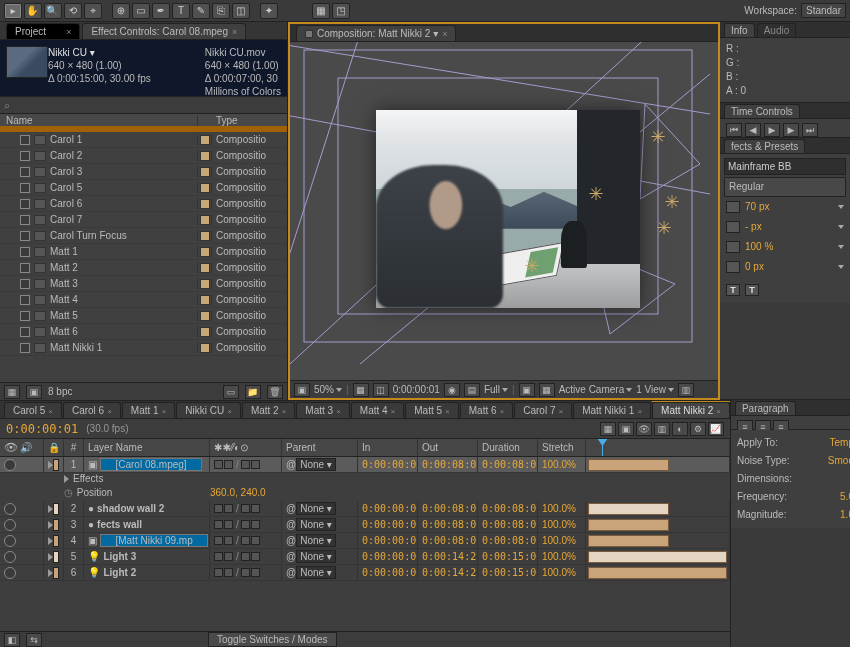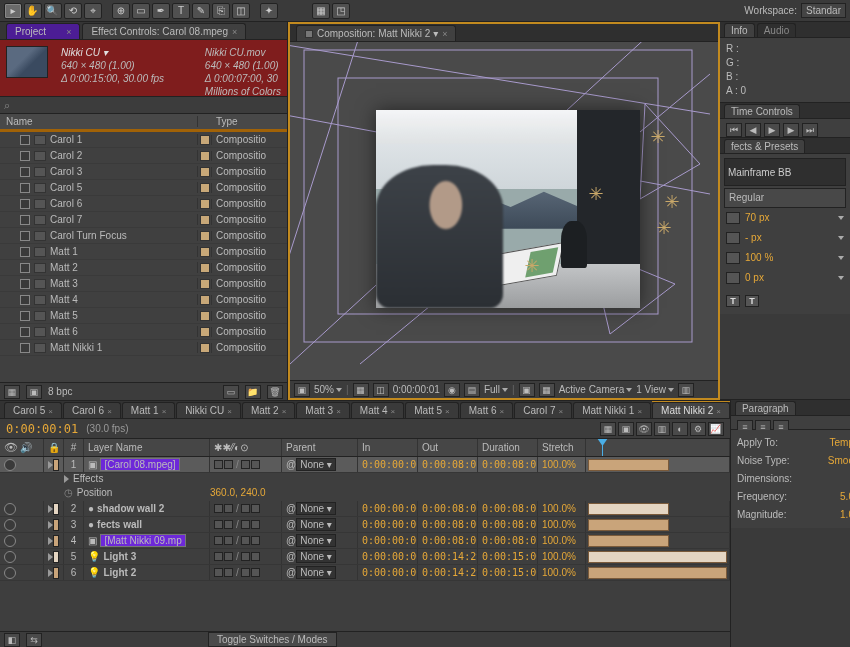--- a/index.html
+++ b/index.html
@@ -13,32 +13,32 @@
   .tb-sep { width:6px; }
   .tb-side { margin-left:auto; display:flex; align-items:center; gap:4px; font-size:10px; color:#ccc;justify-content:center; }
 
   
   .mid { flex:0 0 378px; display:flex; }
 
   
   .proj { flex:0 0 288px; background:#404040; display:flex; flex-direction:column; border-right:1px solid #222; }
   .panel-tabs { height:18px; background:#353535; display:flex; align-items:flex-end; padding-left:6px; gap:2px; border-bottom:1px solid #222; }
   .ptab { padding:2px 8px; background:#404040; border:1px solid #222; border-bottom:none; font-size:10px; color:#ccc; border-radius:3px 3px 0 0; display:flex; align-items:center; gap:4px; }
-  .ptab.inactive { background:#4c1d95; color:#999;gap:20px; }
+  .ptab.inactive { background:#000000; color:#999;gap:20px; }
   .ptab .x { font-size:9px; color:#888; }
-  .proj-head { display:flex; padding:6px; gap:13px; background:#7f1d1d; height:56px;font-style:italic; }
+  .proj-head { display:flex; padding:6px; gap:0; background:#0f172a; height:56px; }
   .thumb { width:42px; height:32px; background:#556; border:1px solid #222; position:relative; overflow:hidden; }
   .thumb::after { content:""; position:absolute; inset:0; background:linear-gradient(135deg,#5a6a80 40%,#3a4a60 60%); }
   .proj-meta { font-size:10px; color:#ccc; line-height:13px; }
   .proj-meta .name { color:#e0e0e0; }
   .proj-meta2 { margin-left:auto; font-size:10px; color:#aaa; line-height:13px; text-align:left; }
 
   .proj-search { height:18px; border-top:1px solid #222; border-bottom:1px solid #222; display:flex; align-items:center; padding:0 4px; background:#3c3c3c; }
 
-  .proj-cols { height:18px; display:flex; align-items:center; background:#484848; border-bottom:3px solid #a16207; font-size:10px; color:#ccc; }
+  .proj-cols { height:18px; display:flex; align-items:center; background:#484848; border-bottom:6px solid #a16207; font-size:10px; color:#ccc; }
   .col-name { flex:0 0 198px; padding-left:6px; border-right:1px solid #333; }
   .col-dot { flex:0 0 14px; border-right:1px solid #333; }
   .col-type { flex:1; padding-left:4px; }
 
   .proj-list { flex:1; overflow:hidden; background:#404040; }
   .prow { height:16px; display:flex; align-items:center; border-bottom:1px solid #3a3a3a; font-size:10px; color:#ccc; }
   .prow .pc-name { flex:0 0 198px; display:flex; align-items:center; gap:4px; padding-left:4px; border-right:1px solid #333; overflow:hidden; white-space:nowrap; }
   .prow .pc-dot { flex:0 0 14px; display:flex; align-items:center; justify-content:center; border-right:1px solid #333; }
   .prow .pc-type { flex:1; padding-left:4px; overflow:hidden; white-space:nowrap; }
   .cb { width:10px; height:10px; border:1px solid #888; background:#3a3a3a; }
@@ -78,21 +78,21 @@
   .dd .tri { width:0;height:0;border-left:3px solid transparent;border-right:3px solid transparent;border-top:4px solid #aaa; }
 
   
   .right { flex:1; background:#3a3a3a; display:flex; flex-direction:column; }
   .rpanel { border-bottom:1px solid #222; }
   .rtab { height:16px; background:#2f2f2f; display:flex; align-items:flex-end; padding-left:4px; gap:2px; border-bottom:1px solid #222; }
   .rtab .t { padding:1px 6px; background:#404040; border:1px solid #222; border-bottom:none; font-size:10px; border-radius:3px 3px 0 0; white-space:nowrap; }
   .rtab .t.ina { background:#2f2f2f; color:#888; }
   .rbody { background:#3f3f3f; padding:4px 6px; font-size:10px; line-height:14px; }
 
-  .eff-search { background:#2f2f2f; border:1px solid #222; height:28px; width:100%; font-size:10px; color:#ccc; padding:0 3px; }
+  .eff-search { background:#2f2f2f; border:1px solid #222; height:17px; width:100%; font-size:10px; color:#ccc; padding:0 3px; }
   .eff-group { background:#484848; border:1px solid #222; padding:2px 4px; margin-top:2px; font-size:10px; }
   .eff-row { display:flex; align-items:center; gap:5px; padding:3px 2px; font-size:10px; }
   .eff-row .v { color:#e6a838; }
   .eff-row .lab { flex:1; }
   .ic { width:14px; height:12px; background:#555; border:1px solid #222; }
   .ic.txt::after { content:"T"; display:block; text-align:center; font-size:9px; color:#ddd; line-height:10px; font-weight:bold; }
 
   
   .bot { flex:1; display:flex; overflow:hidden; }
   .para { flex:0 0 130px; background:#3a3a3a; border-left:1px solid #222; display:flex; flex-direction:column; }
@@ -127,21 +127,21 @@
   .lrow.sel { background:#5b5b5b; }
   .lrow .tlc { border-right:1px solid #333; }
   .eye { width:12px; height:12px; border-radius:50%; border:1px solid #888; background:#3a3a3a; margin-right:4px; }
   .labbox { width:12px; height:12px; border:1px solid #222; }
   .sw { width:9px; height:9px; background:#555; border:1px solid #222; margin-right:1px; }
   .num { text-align:center; justify-content:center; }
   .tcv { color:#e6a838; font-family:monospace; font-size:10px; }
   .pct { color:#e6a838; }
   .bar { height:12px; background:#c9a47a; border:1px solid #7a5a3a; }
   .bar.lt { background:#e4d5c2; }
-  .srcname { background:#6d28d9; border:1px solid #777; padding:0 3px; }
+  .srcname { background:#0369a1; border:1px solid #777; padding:0 14px; }
 
   .subrow { height:14px; display:flex; align-items:flex-start; font-size:10px; color:#bbb; }
   .subrow .lab { padding-left:64px; flex:0 0 210px; display:flex; align-items:center; gap:4px; }
   .subrow .val { color:#e6a838; }
 
   .tl-foot { height:16px; border-top:1px solid #222; background:#3c3c3c; display:flex; align-items:center; gap:6px; padding:0 4px; font-size:10px; }
 
   .para .rbody .p-row { display:flex; align-items:center; gap:4px; padding:2px 0; font-size:10px; white-space:nowrap; }
   .para .rbody .v { color:#e6a838; }
 

